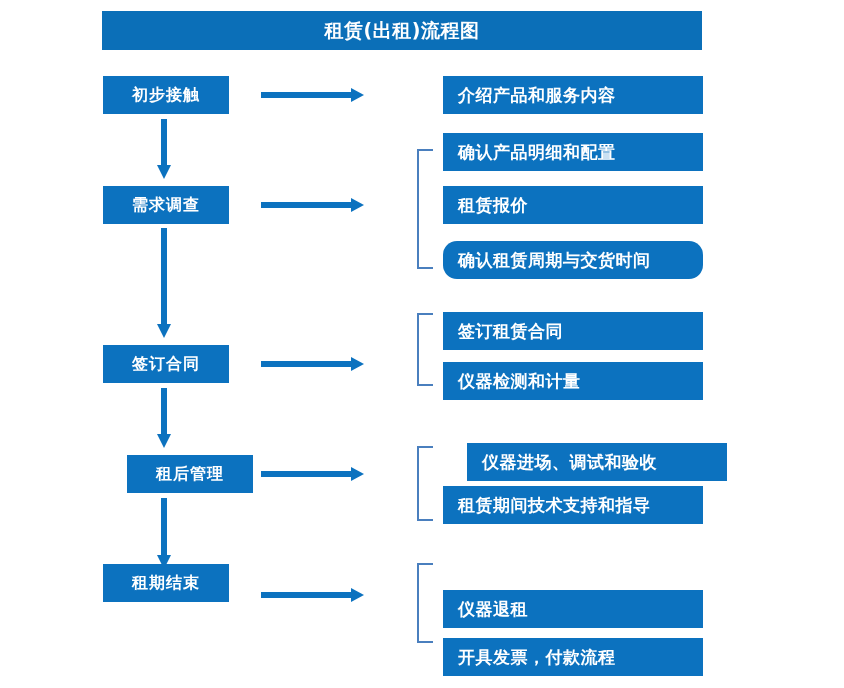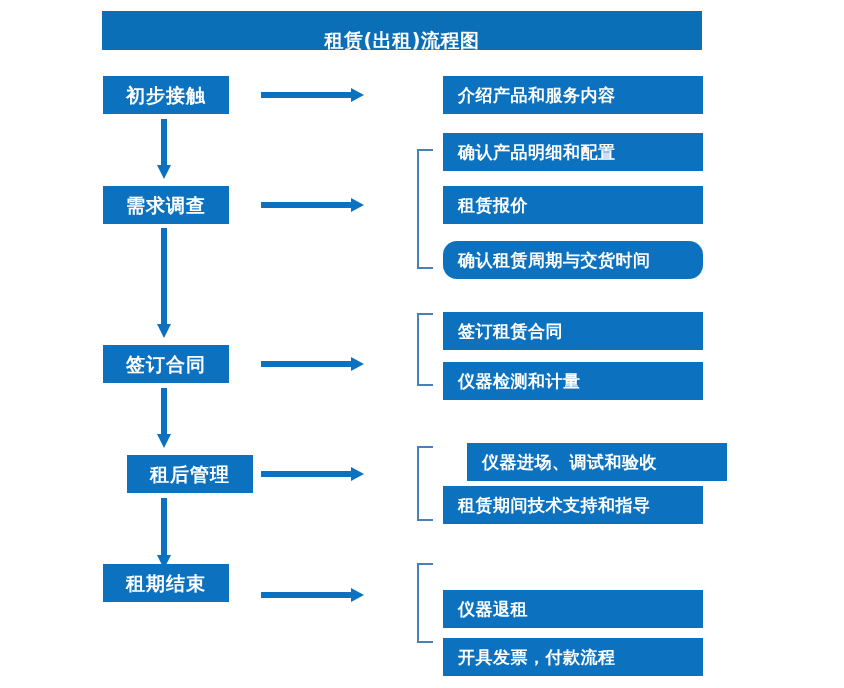--- a/index.html
+++ b/index.html
@@ -25,21 +25,21 @@
 
   
   .title-bar {
     position: absolute;
     left: 102px;
     top: 11px;
     width: 600px;
     height: 39px;
     background: #0B6FB8;
     display: flex;
-    align-items: flex-end;
+    align-items: center;
     justify-content: center;
   }
   .title-bar .title-text {
     color: #ffffff;
     font-size: 19px;
     font-weight: bold;
     letter-spacing: 0.5px;
     line-height: 1;
   }
 
@@ -59,21 +59,21 @@
   }
 
   
   .stage-box {
     left: 103px;
     width: 126px;
     height: 38px;
     justify-content: center;
   }
   .stage-box .box-text {
-    font-size: 19px;
+    font-size: 16px;
     letter-spacing: 1px;
     font-family: Liberation Serif, serif;
   }
 
   
   .detail-box {
     left: 443px;
     width: 260px;
     height: 38px;
     justify-content: flex-start;

